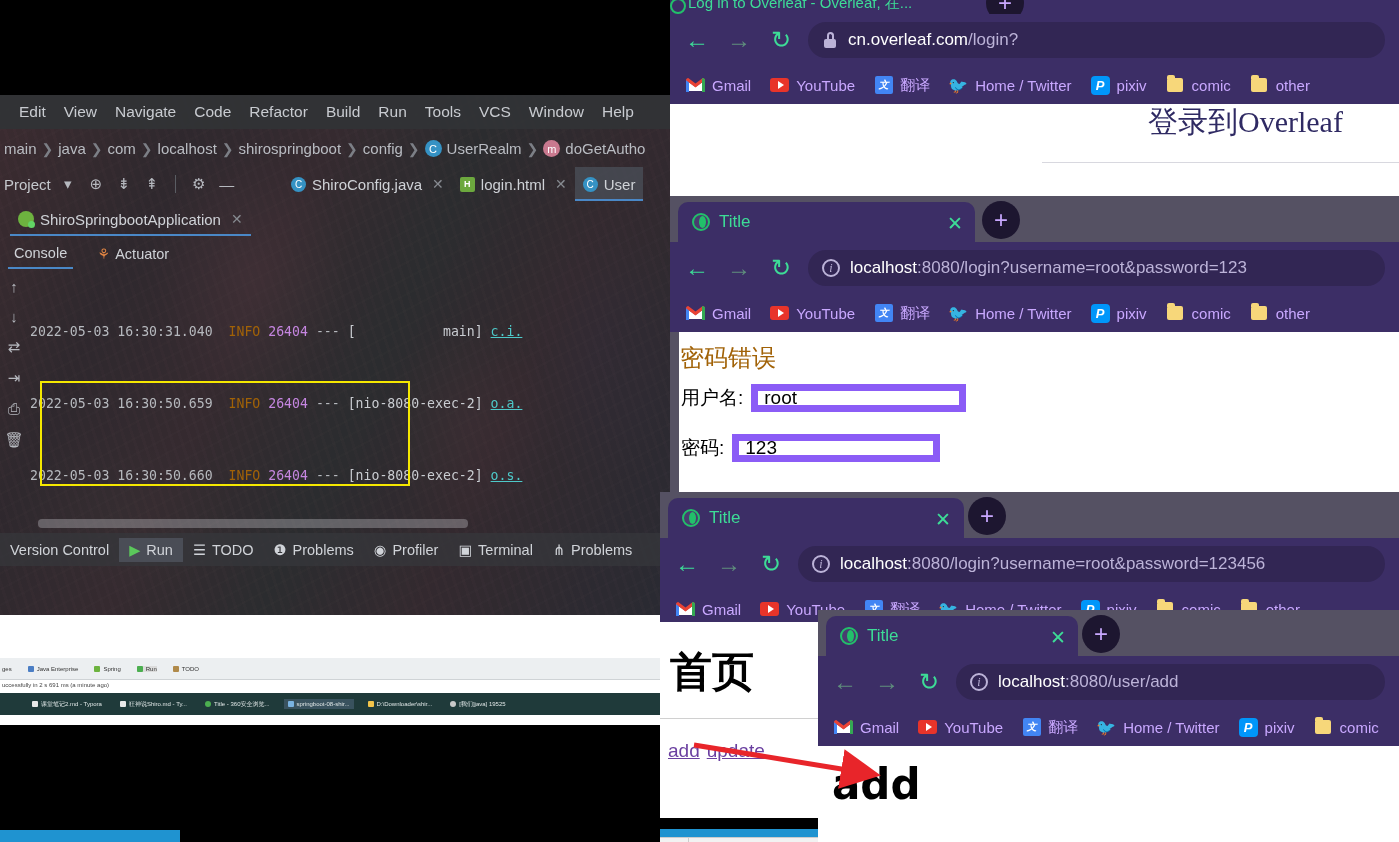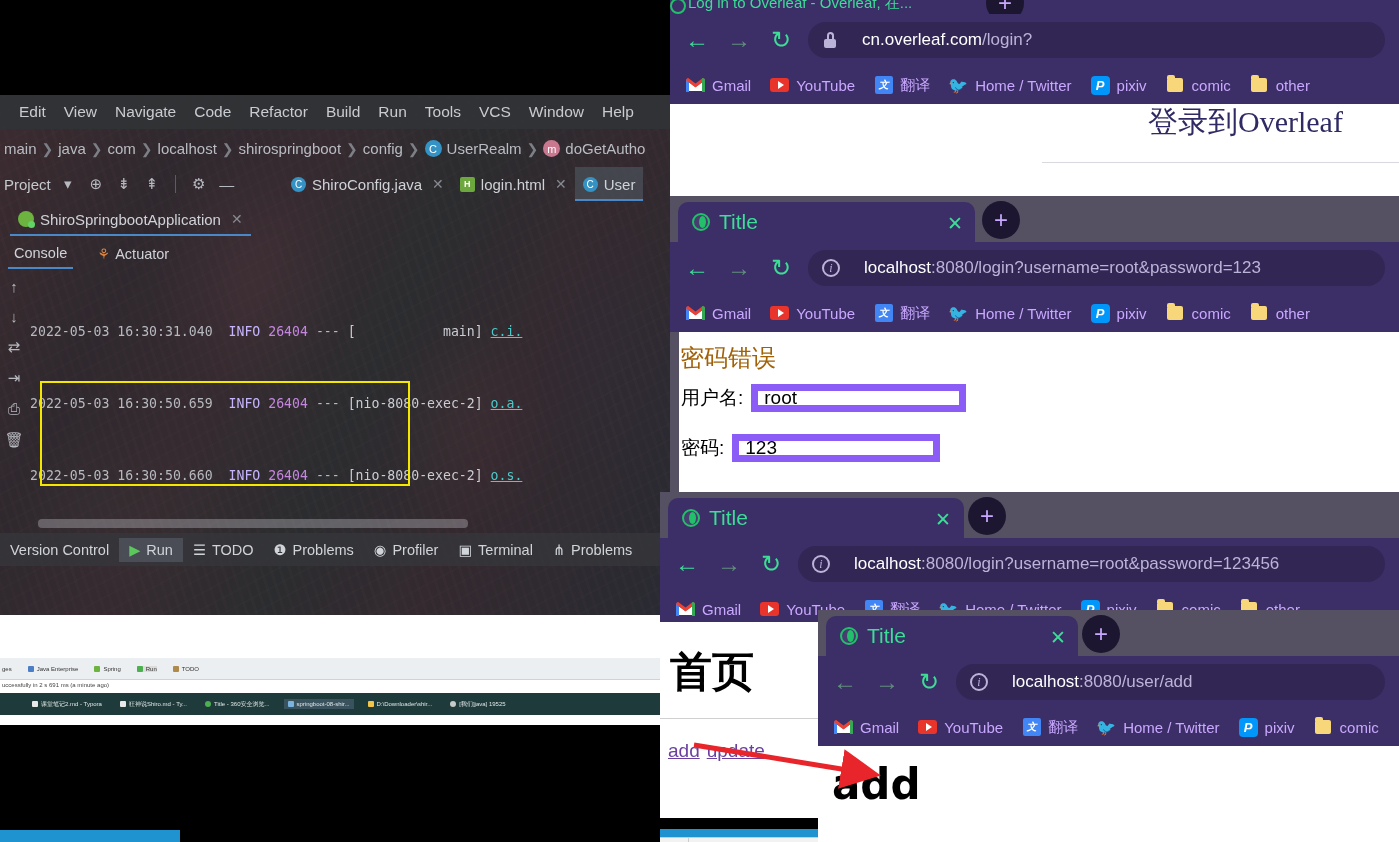--- a/index.html
+++ b/index.html
@@ -91,21 +91,21 @@
     color:#b6b9bf;font-size:15px;
   }
   .conside div{cursor:pointer;}
 
   .console{
     position:absolute;left:30px;top:272px;width:640px;height:235px;
     font-family:"DejaVu Sans Mono", monospace;font-size:13.2px;line-height:24px;
     color:#c9ccd1;white-space:pre;overflow:hidden;
   }
   .console .ts{color:#b6b9be;}
-  .console .lv{color:#c4b5fd;}
+  .console .lv{color:#a16207;}
   .console .pid{color:#c586e0;}
   .console .dash{color:#b6b9be;}
   .console .th{color:#c9ccd1;}
   .console .cls{color:#4ec9c9;text-decoration:underline;}
   .hlbox{
     position:absolute;left:40px;top:381px;width:370px;height:105px;
     border:2px solid #f5e800;box-sizing:border-box;pointer-events:none;
   }
 
   .bottombar{
@@ -142,38 +142,38 @@
   .tbitem{display:flex;align-items:center;gap:3px;font-size:6px;color:#dfe6e6;padding:2px 4px;white-space:nowrap;}
   .tbitem.sel{background:#39525e;}
   #ide-bottomfill{position:absolute;left:0;top:725px;width:670px;height:117px;background:#000;}
   .bluebar{position:absolute;left:0;top:830px;width:180px;height:12px;background:#1f93d0;}
 
   
   .bw{position:absolute;overflow:hidden;}
   .bw .tabstrip{position:absolute;left:0;top:0;width:100%;height:46px;background:#555163;}
   .bw .tab{
     position:absolute;left:8px;top:6px;height:40px;border-radius:10px 10px 0 0;background:#3c2e66;
-    display:flex;align-items:center;padding:0 14px;box-sizing:border-box;color:#3ddc97;font-size:21px;gap:9px;
+    display:flex;align-items:center;padding:0 14px;box-sizing:border-box;color:#3ddc97;font-size:17px;gap:9px;
   }
   .bw .tab .globe{
     width:18px;height:18px;border-radius:50%;border:2px solid #22c06a;box-sizing:border-box;
     display:inline-block;position:relative;background:#ffffff12;
   }
   .bw .tab .globe:after{content:"";position:absolute;left:5px;top:1px;width:7px;height:12px;border-radius:50%;background:#22c06a;}
   .bw .tabx{position:absolute;color:#3ddc97;font-size:19px;font-weight:300;}
   .bw .newtab{
     position:absolute;width:38px;height:38px;border-radius:50%;background:#1d1630;
     display:flex;align-items:center;justify-content:center;color:#c9a8ff;font-size:24px;font-weight:300;
   }
   .bw .toolbar{position:absolute;left:0;width:100%;height:52px;background:#3c2e66;display:flex;align-items:center;}
   .bw .navico{width:30px;height:30px;display:flex;align-items:center;justify-content:center;color:#3ddc97;font-size:24px;margin-left:12px;}
   .bw .navico.dim{color:#5f8f7d;}
   .bw .omnibox{
     flex:1;height:36px;background:#322654;border-radius:18px;display:flex;align-items:center;
-    padding:0 14px;margin:0 14px 0 12px;box-sizing:border-box;gap:24px;color:#fff;font-size:17px;white-space:nowrap;overflow:hidden;
+    padding:0 14px;margin:0 14px 0 12px;box-sizing:border-box;gap:10px;color:#fff;font-size:17px;white-space:nowrap;overflow:hidden;
   }
   .bw .omnibox .urlhost{color:#ffffff;}
   .bw .omnibox .urlrest{color:#bcb3d8;}
   .bw .lock{width:16px;height:16px;display:inline-block;position:relative;flex:none;}
   .bw .lock .body{position:absolute;left:2px;bottom:0;width:12px;height:9px;background:#bcb3d8;border-radius:2px;}
   .bw .lock .shk{position:absolute;left:4.5px;top:0;width:7px;height:7px;border:2px solid #bcb3d8;border-bottom:none;border-radius:4px 4px 0 0;box-sizing:border-box;}
   .bw .infoico{width:18px;height:18px;border:2px solid #bcb3d8;border-radius:50%;box-sizing:border-box;flex:none;
     display:flex;align-items:center;justify-content:center;color:#bcb3d8;font-size:12px;font-style:italic;font-family:"Liberation Serif",serif;}
   .bw .bmbar{position:absolute;left:0;width:100%;height:38px;background:#3c2e66;display:flex;align-items:center;gap:7px;padding-left:10px;box-sizing:border-box;}
   .bm{display:flex;align-items:center;gap:7px;padding:3px 6px;color:#c9a8ff;font-size:15px;white-space:nowrap;}

